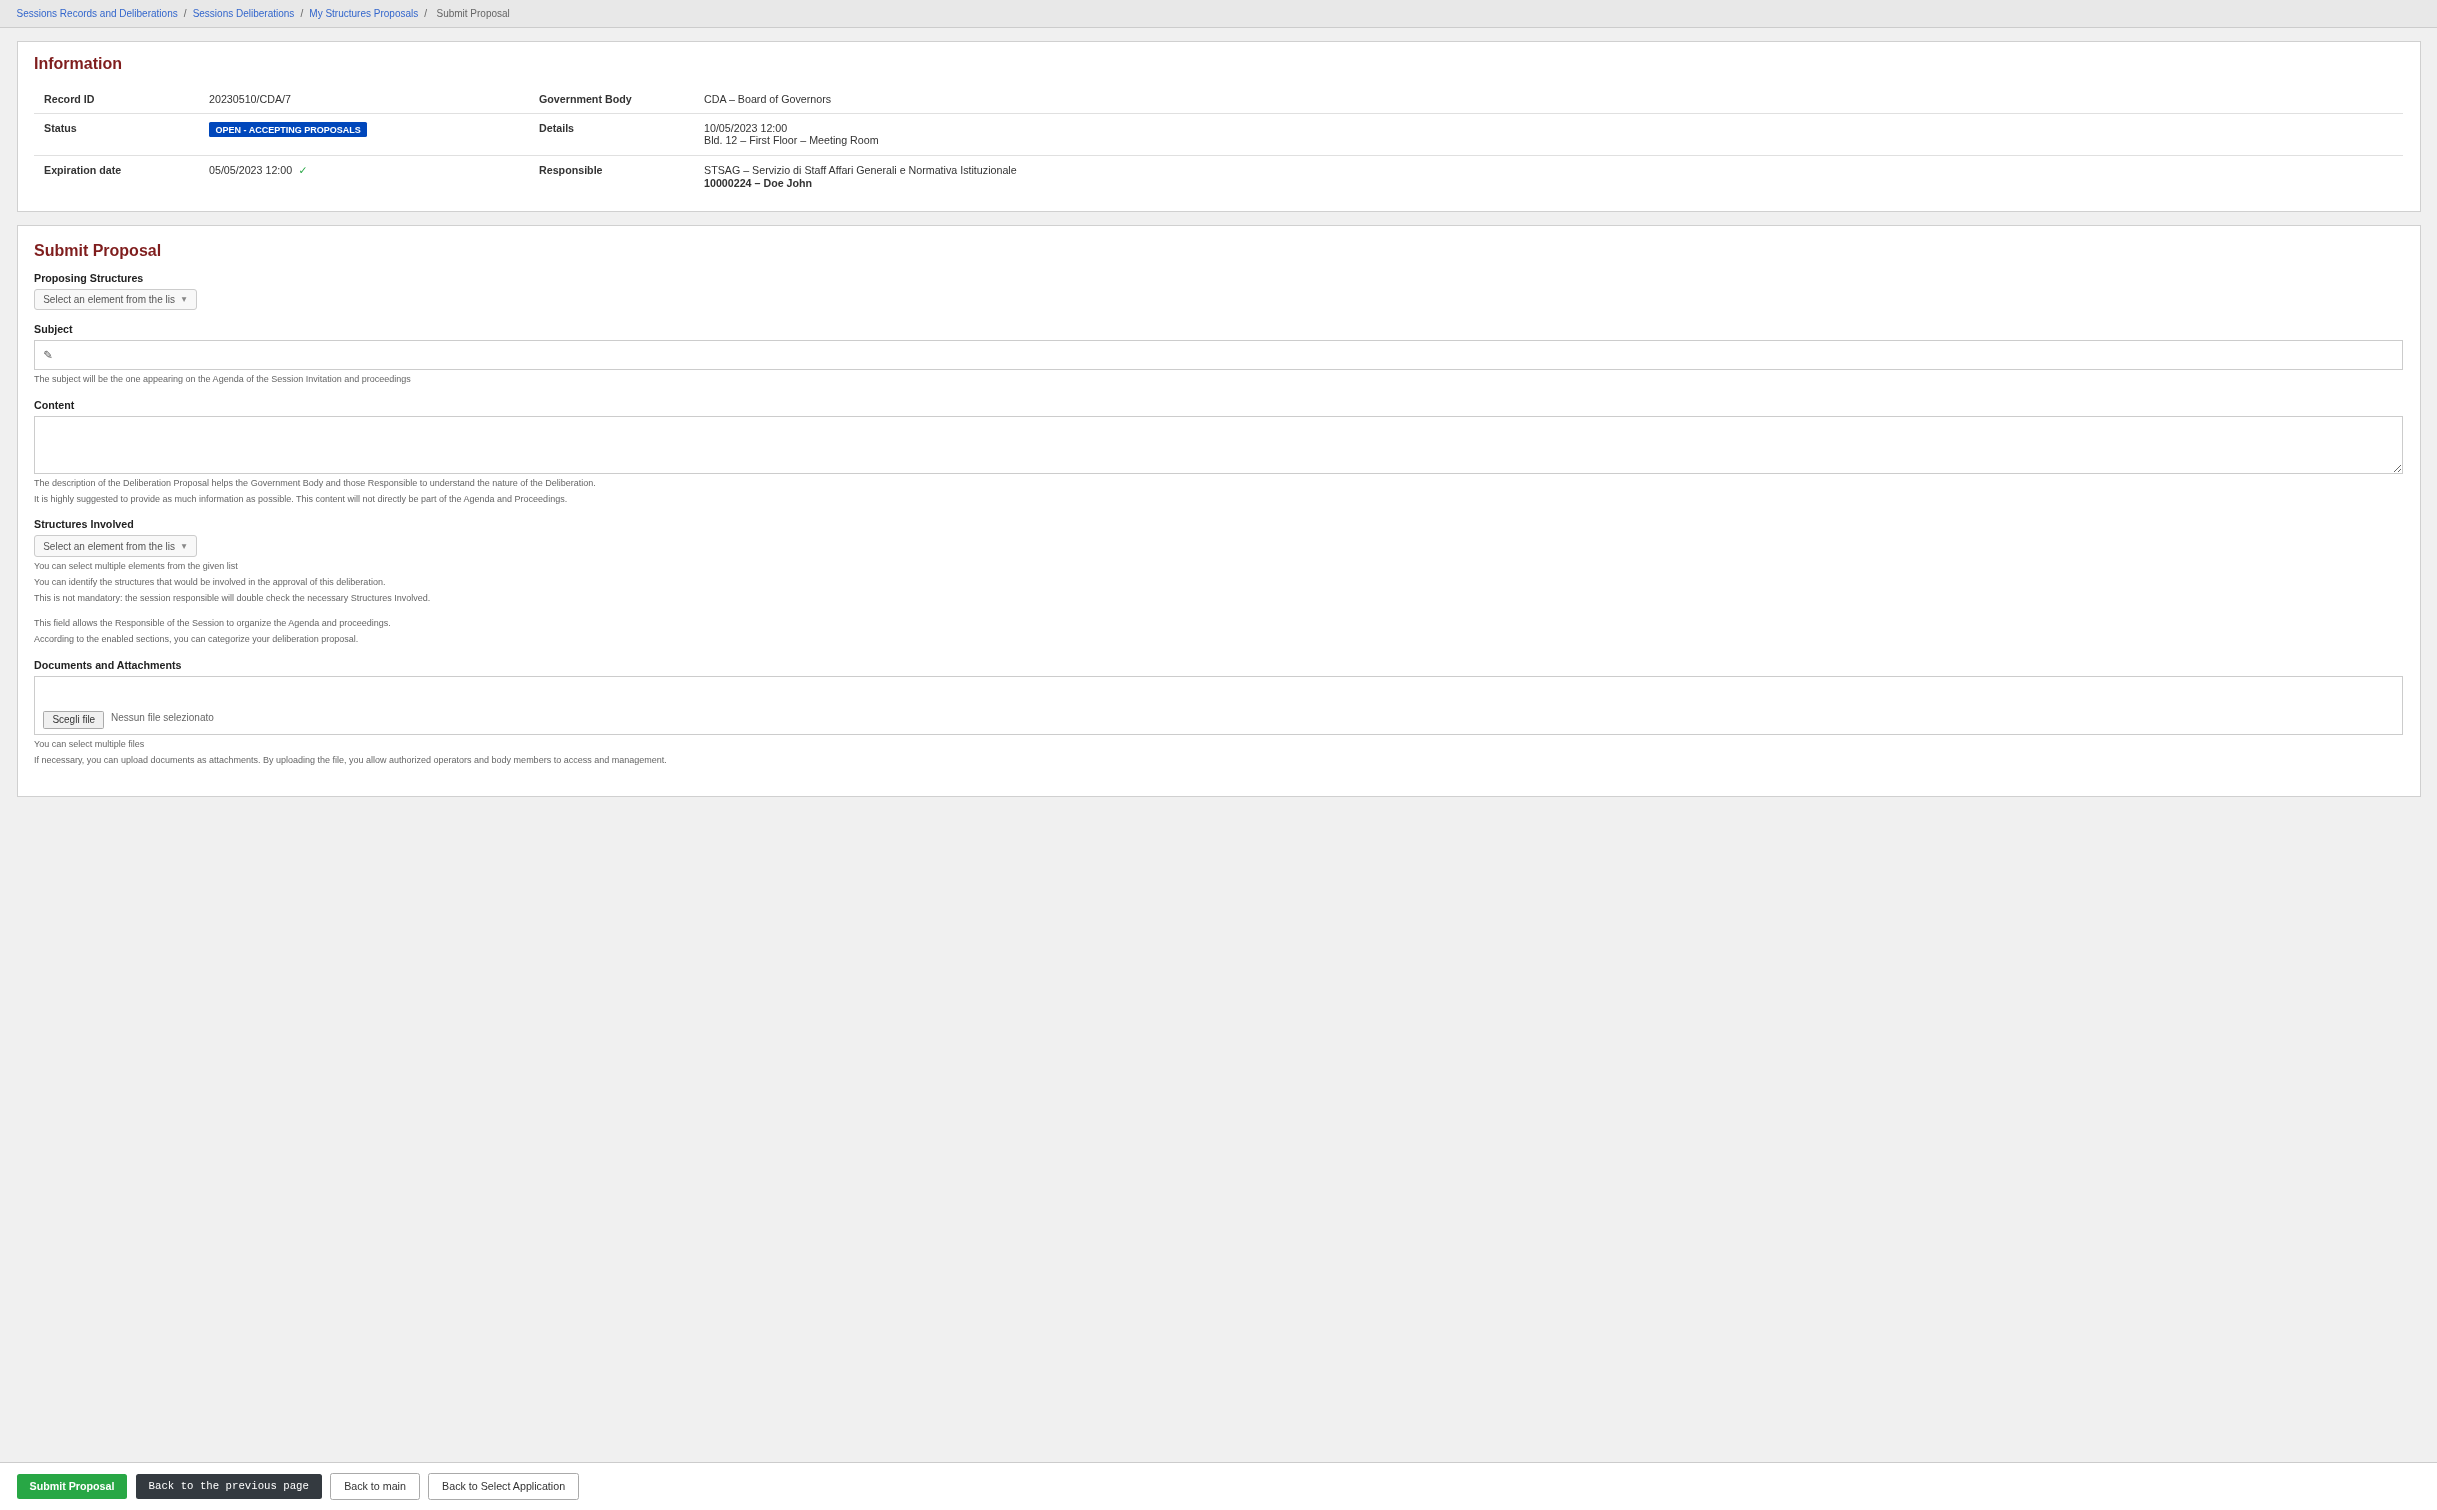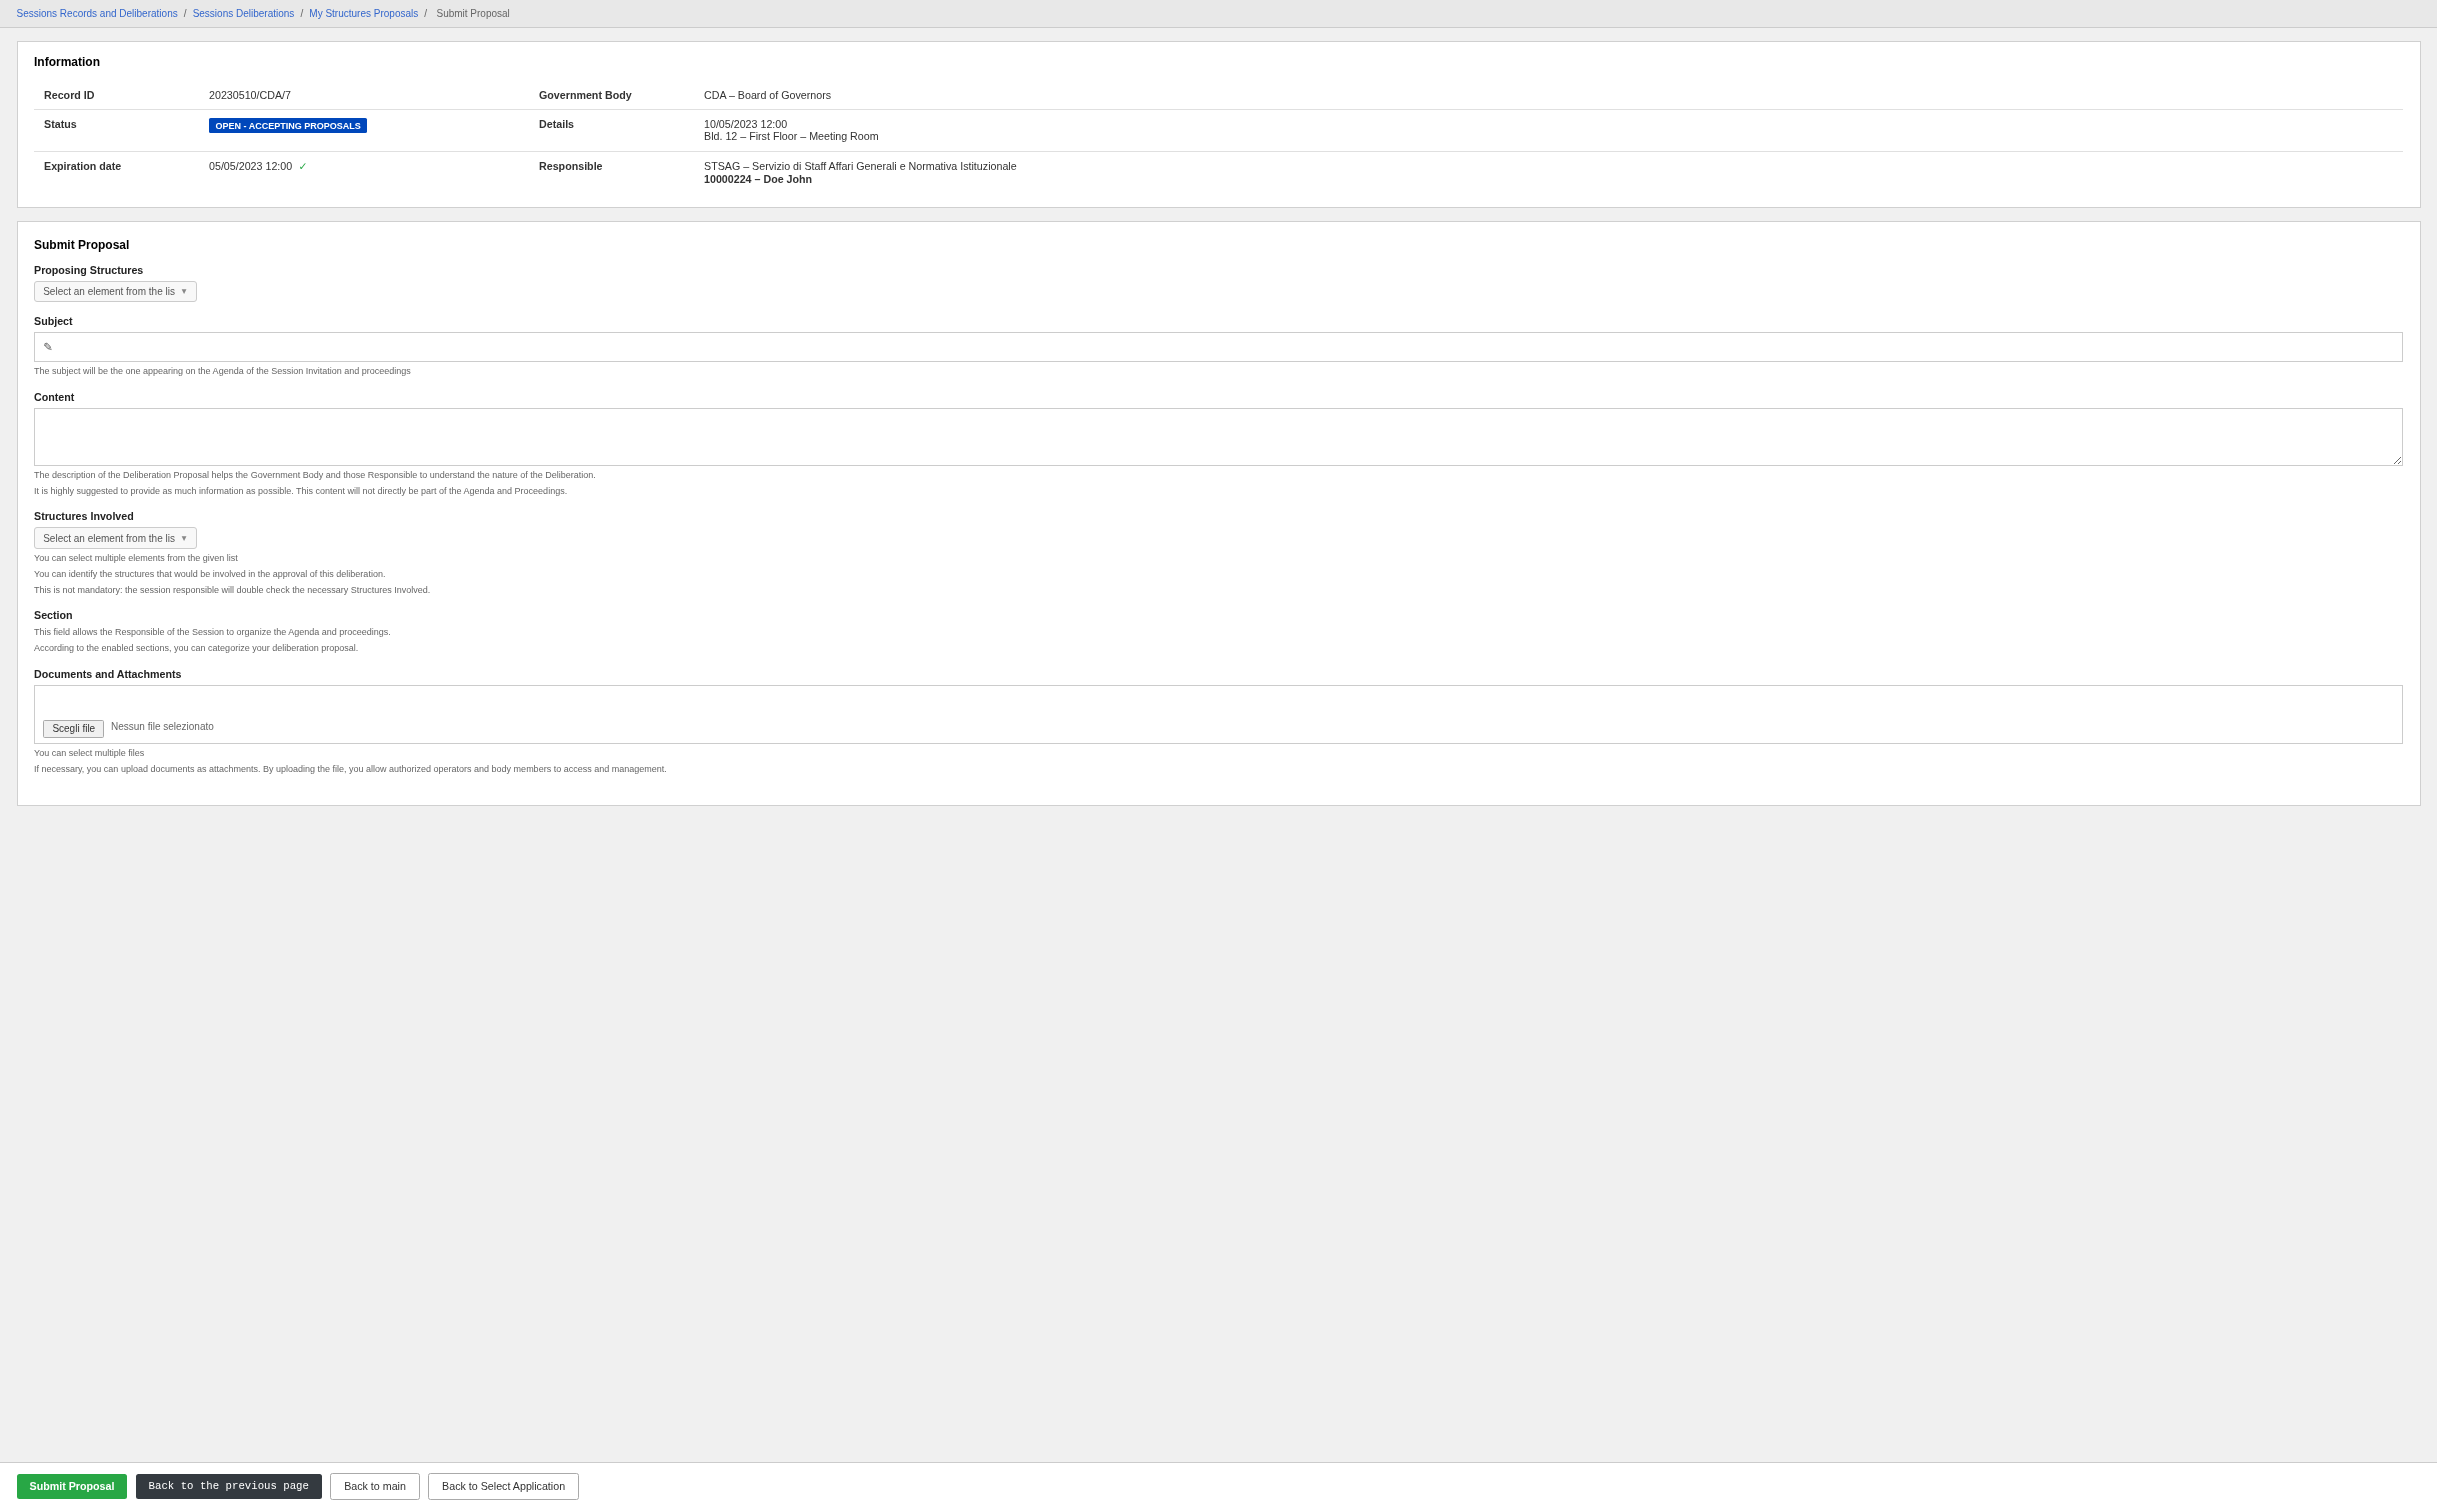--- a/index.html
+++ b/index.html
@@ -31,24 +31,24 @@
     
     .section-card {
       background: #fff;
       border: 0.8px solid #d0d0d0;
       margin-bottom: 13px;
       padding: 13px 16.5px;
     }
 
     
     .section-title {
-      font-size: 12px;
+      font-size: 16px;
       font-weight: bold;
       margin-bottom: 11.5px;
-      color: #000000;
+      color: #7f1d1d;
     }
 
     .info-table {
       width: 100%;
       border-collapse: collapse;
     }
     .info-table tr {
       border-top: 0.8px solid #e0e0e0;
     }
     .info-table tr:first-child {
@@ -354,21 +354,20 @@
         <div class="dropdown-small">
           <span>Select an element from the lis</span>
           <span class="caret">▼</span>
         </div>
         <div class="form-hint">You can select multiple elements from the given list</div>
         <div class="form-hint">You can identify the structures that would be involved in the approval of this deliberation.</div>
         <div class="form-hint">This is not mandatory: the session responsible will double check the necessary Structures Involved.</div>
       </div>
 
       <div class="form-group">
-        <label class="form-label">Section</label>
         <div class="form-hint">This field allows the Responsible of the Session to organize the Agenda and proceedings.</div>
         <div class="form-hint">According to the enabled sections, you can categorize your deliberation proposal.</div>
       </div>
 
       <div class="form-group">
         <label class="form-label">Documents and Attachments</label>
         <div class="file-input-row">
           <button class="file-btn">Scegli file</button>
           <span class="file-label">Nessun file selezionato</span>
         </div>

